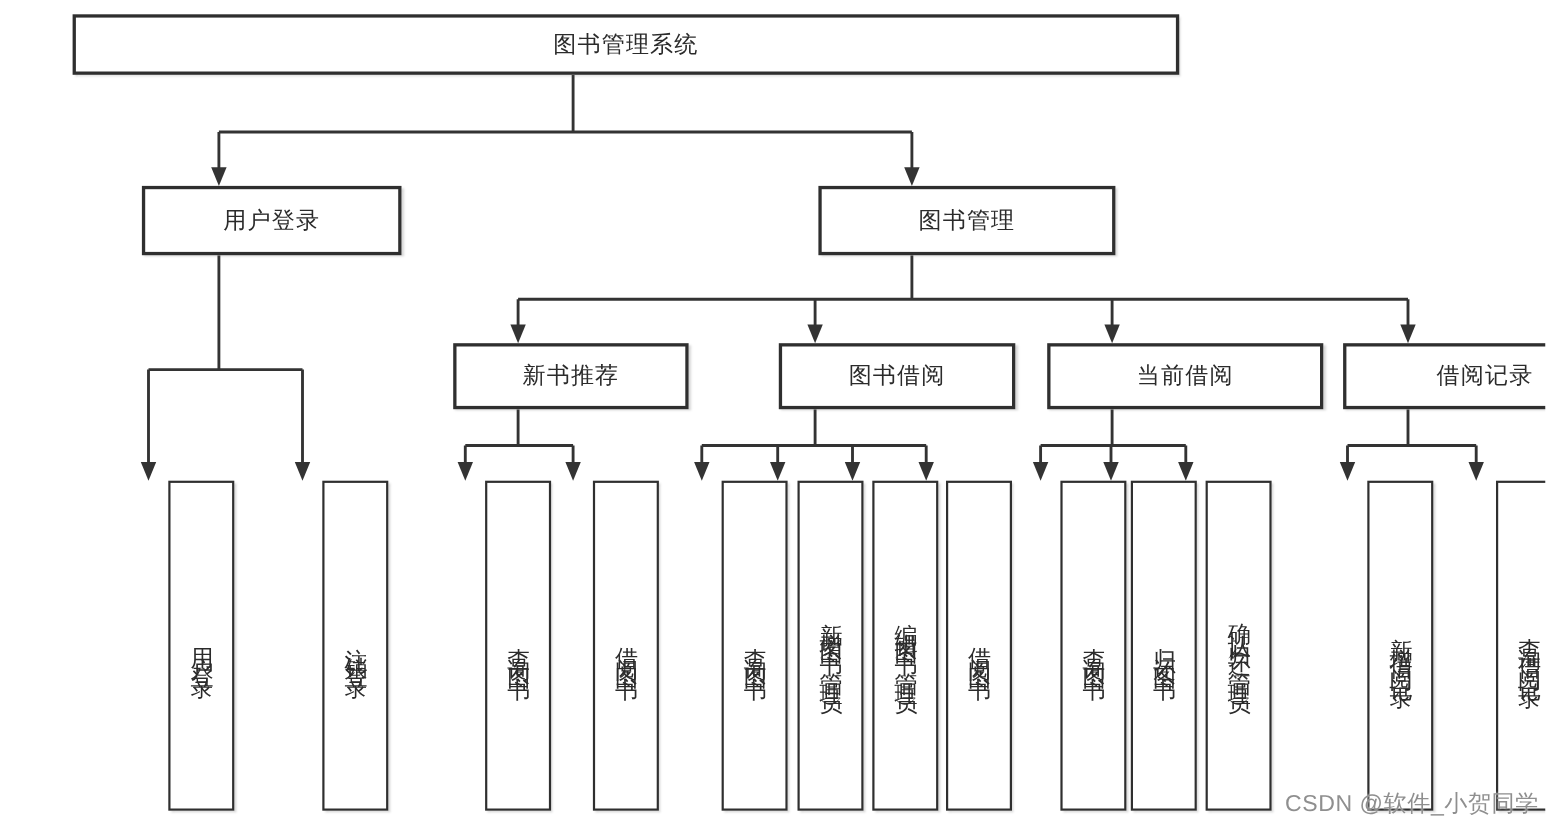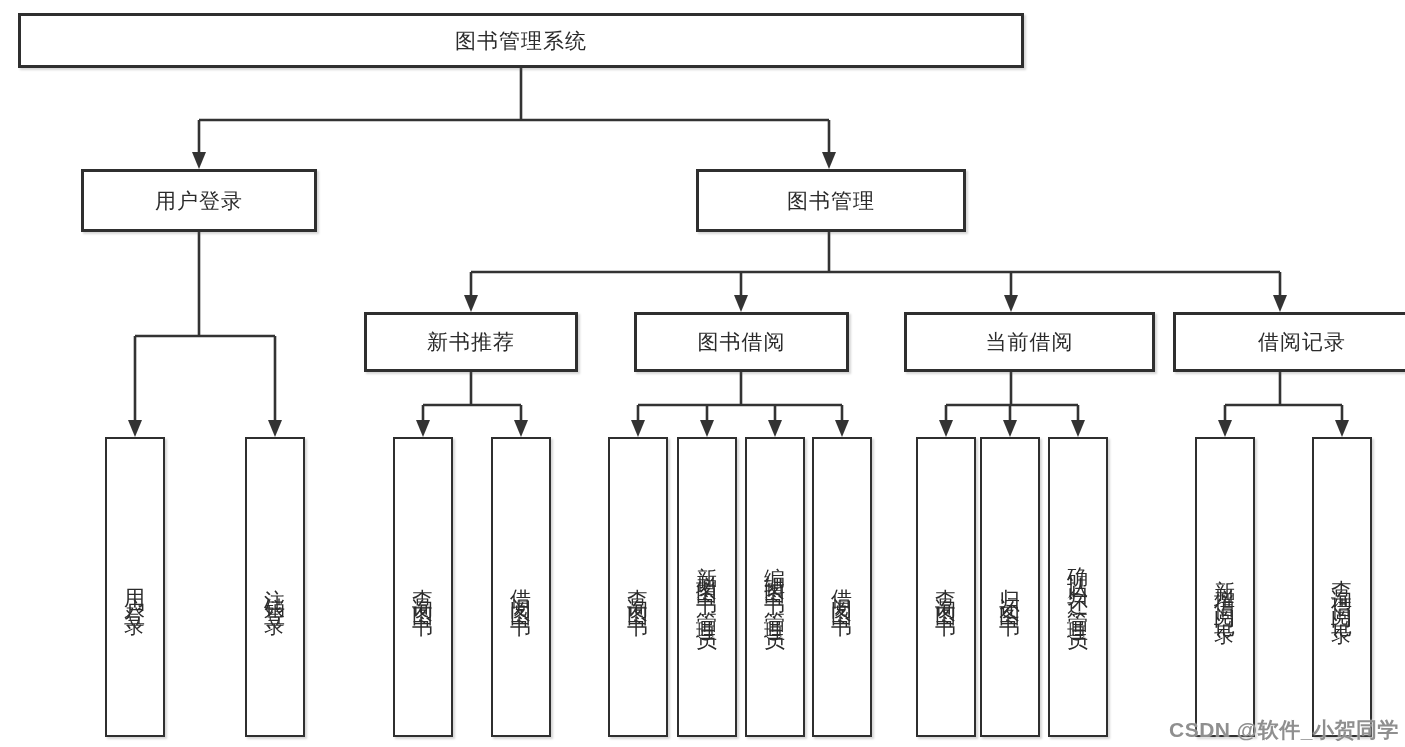--- a/index.html
+++ b/index.html
@@ -29,40 +29,40 @@
     color: #2b2b2b;
     display: flex;
     align-items: center;
     justify-content: center;
     font-size: 21px;
     letter-spacing: 1px;
     z-index: 2;
     box-shadow: 2px 2px 2px rgba(90,90,90,0.25);
     text-align: center;
     line-height: 1.2;
+    margin-left: 48px;
   }
   .box.v {
     border-width: 2px;
     writing-mode: vertical-rl;
     text-orientation: mixed;
     letter-spacing: 9px;
     font-size: 21px;
     padding-top: 6px;
   }
   .watermark {
     position: absolute;
     right: 6px;
     bottom: 3px;
     z-index: 5;
     font-size: 21px;
     color: #8f8f8f;
     letter-spacing: 0.5px;
     text-shadow: 0 0 2px rgba(255,255,255,0.9);
     white-space: nowrap;
-    font-weight: bold;
   }
 </style>
 </head>
 <body>
 
 <div class="canvas">
 
   <svg class="connectors" width="1405" height="747" viewBox="0 0 1405 747">
     <g stroke="#333333" stroke-width="2.6" fill="none">
       <path d="M521 68 V120 M199 120 H829 M199 120 V154 M829 120 V154"></path>
@@ -95,21 +95,21 @@
       <polygon points="1335,420 1349,420 1342,437"></polygon>
     </g>
   </svg>
 
   <div class="box" style="left:18px;top:13px;width:1006px;height:55px">图书管理系统</div>
 
   <div class="box" style="left:81px;top:169px;width:236px;height:63px">用户登录</div>
   <div class="box" style="left:696px;top:169px;width:270px;height:63px">图书管理</div>
 
   <div class="box" style="left:364px;top:312px;width:214px;height:60px">新书推荐</div>
-  <div class="box" style="left:634px;top:312px;width:215px;height:60px">图书借阅</div>
+  <div class="box" style="left:660px;top:312px;width:215px;height:60px">图书借阅</div>
   <div class="box" style="left:904px;top:312px;width:251px;height:60px">当前借阅</div>
   <div class="box" style="left:1173px;top:312px;width:258px;height:60px">借阅记录</div>
 
   <div class="box v" style="left:105px;top:437px;width:60px;height:300px">用户登录</div>
   <div class="box v" style="left:245px;top:437px;width:60px;height:300px">注销登录</div>
 
   <div class="box v" style="left:393px;top:437px;width:60px;height:300px">查询图书</div>
   <div class="box v" style="left:491px;top:437px;width:60px;height:300px">借阅图书</div>
 
   <div class="box v" style="left:608px;top:437px;width:60px;height:300px">查询图书</div>

